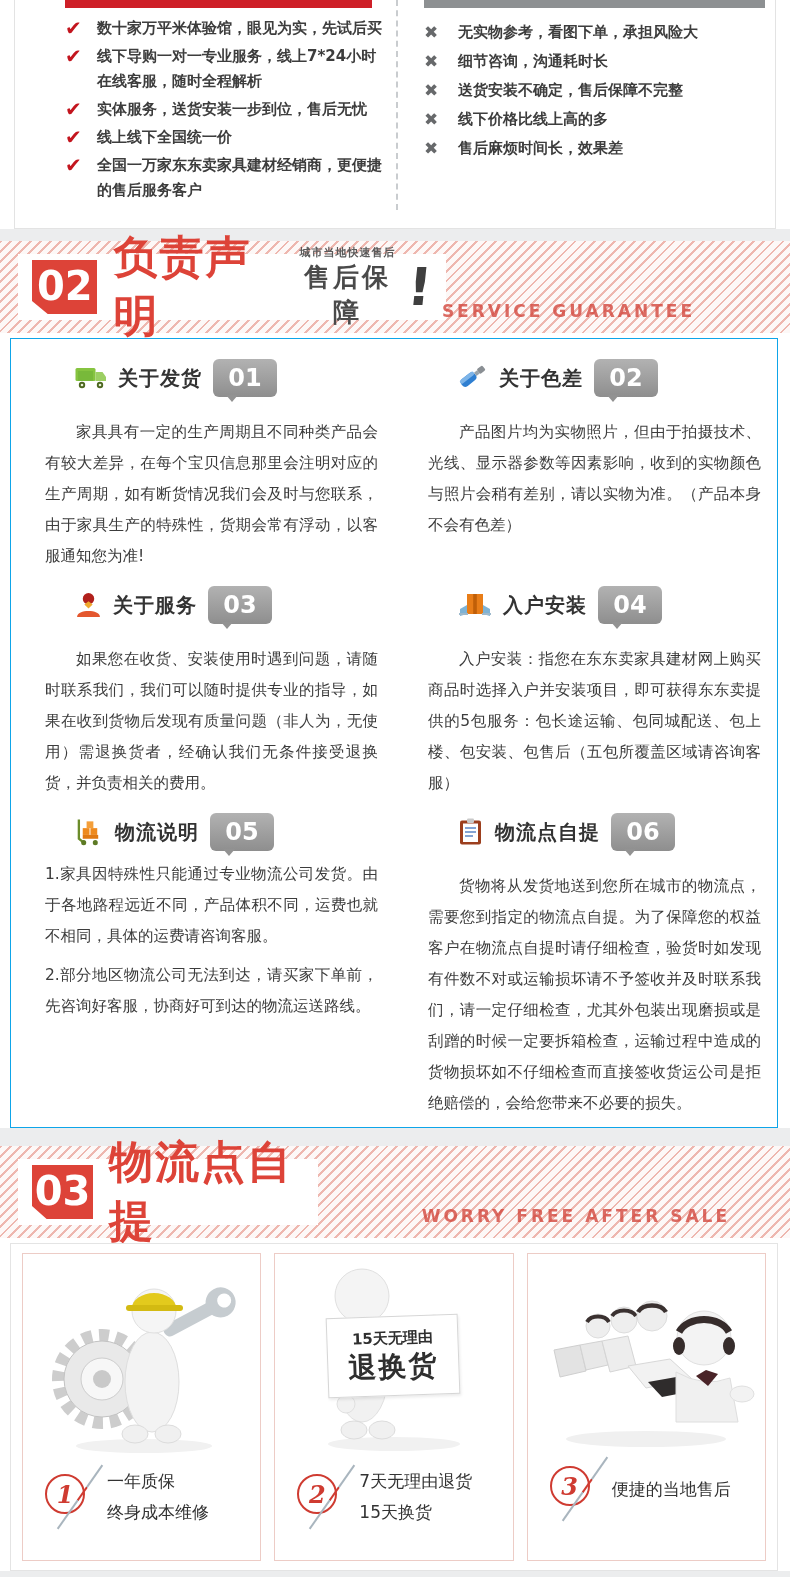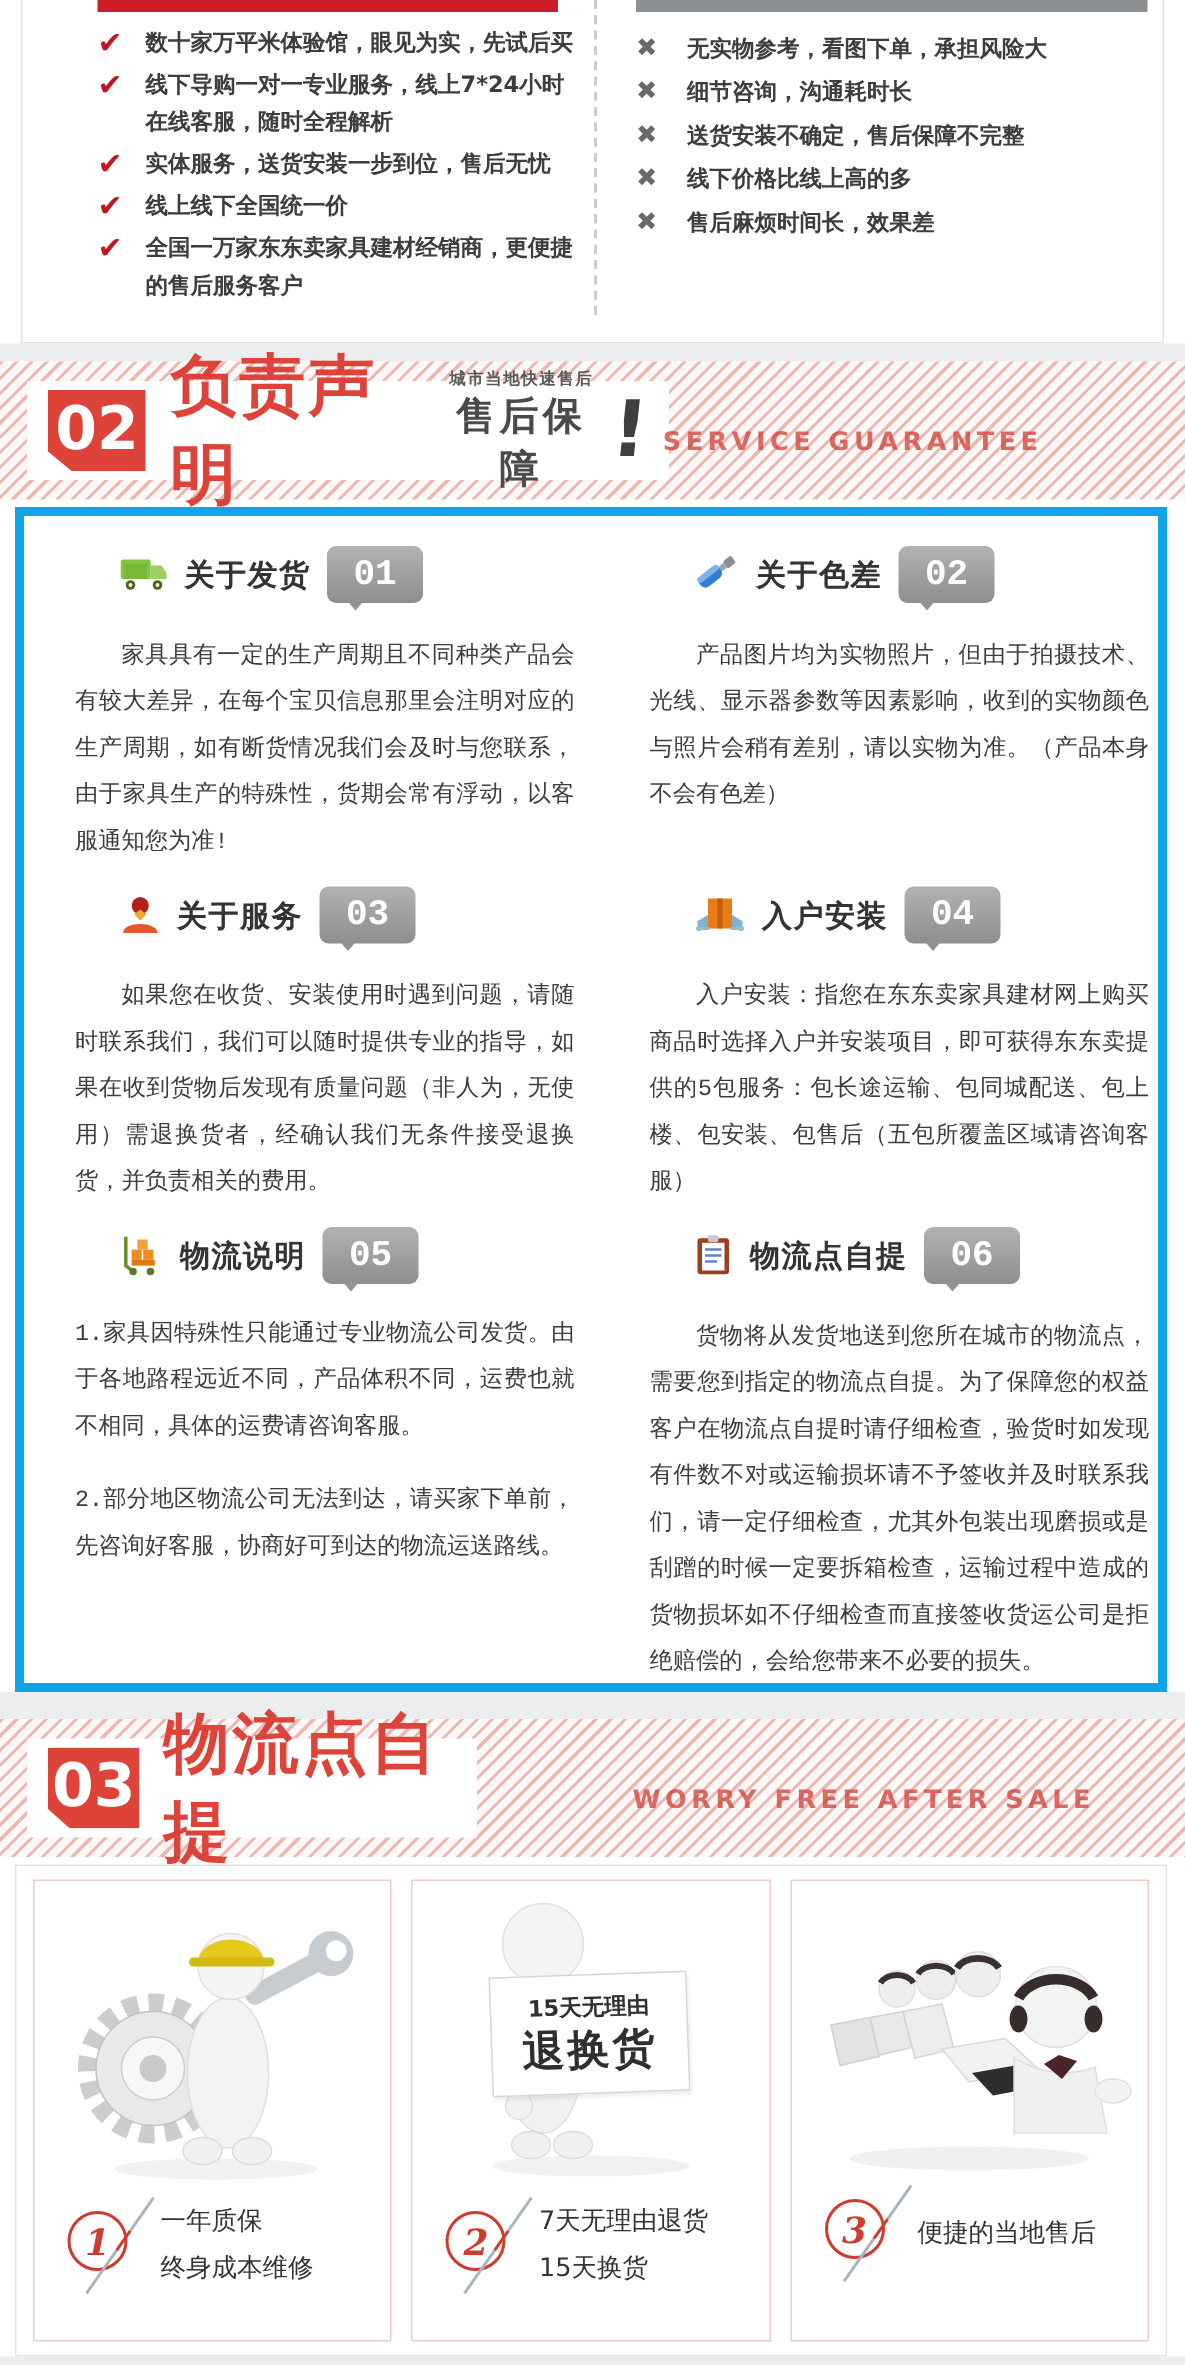--- a/index.html
+++ b/index.html
@@ -29,39 +29,39 @@
   .banner-box { position:absolute; left:18px; top:13px; height:66px; background:#fff;
                 display:flex; align-items:center; padding:0 14px; }
   .num-flag { width:72px; height:54px; background:#dd4338; color:#fff; text-align:center;
               line-height:52px; font-size:40px; font-weight:bold;
               clip-path:polygon(0 0,100% 0,100% 100%,24% 100%,0 76%); }
   .banner-title { margin-left:16px; font-size:44px; font-weight:bold; color:#dd4338; letter-spacing:2px; }
   .banner-sub { margin-left:14px; text-align:center; }
   .sub-small { display:block; font-size:11px; color:#5a5a5a; letter-spacing:1px; font-weight:600;font-family:Liberation Serif, serif; }
   .sub-large { display:block; font-size:26px; color:#4a4a4a; letter-spacing:3px; font-weight:600; }
   .banner-exclaim { margin-left:8px; font-size:52px; font-weight:bold; color:#3f3f3f; transform:skewX(-6deg); }
-  .banner-en { position:absolute; bottom:28px; font-size:17px; font-weight:bold;
+  .banner-en { position:absolute; bottom:12px; font-size:17px; font-weight:bold;
                letter-spacing:3px; color:rgba(210,70,60,.8); }
 
   
   .main-box { position:absolute; left:10px; top:338px; width:768px; height:790px;
-              background:#fff; border:6px solid #0ea5e9; overflow:hidden;font-family:Liberation Mono, monospace; }
+              background:#fff; border:1px solid #0ea5e9; overflow:hidden; }
   .sections { display:grid; grid-template-columns:383px 383px; grid-template-rows:227px 227px 334px; }
   .sec { padding:20px 16px 0 34px; }
   .sec-head { display:flex; align-items:center; gap:11px; margin-left:30px; margin-bottom:6px; }
   .sec-icon { display:inline-flex; }
   .sec-title { font-size:20px; font-weight:bold; color:#333; letter-spacing:1px; }
   .badge { position:relative; width:64px; height:38px; border-radius:6px;
            background:linear-gradient(#b2b2b2,#8e8e8e); color:#fff; font-size:24px; font-weight:bold;
            display:flex; align-items:center; justify-content:center; }
   .badge::after { content:""; position:absolute; left:13px; bottom:-11px;
                   border:6px solid transparent; border-top:7px solid #929292; }
   .sec p { font-size:15.5px; line-height:31px; color:#3c3c3c; text-align:justify; margin-top:20px; }
   .indent { text-indent:2em; }
-  .sec p.np { margin-top:18px; }
+  .sec p.np { margin-top:8px; }
 
   
   .cards { position:absolute; left:10px; top:1243px; width:768px; height:328px;
            background:#fff; border:1px solid #e4e4e4; display:flex; gap:13px; padding:9px 11px; }
   .card { position:relative; flex:1; background:#fff; border:1px solid #edccc6; }
   .card-img { position:relative; height:205px; }
   .card-img svg { display:block; margin:0 auto; }
   .sign { position:absolute; left:52px; top:62px; width:132px; height:80px; background:#fff;
           border:1px solid #d6d6d6; box-shadow:1px 2px 3px rgba(0,0,0,.08);
           transform:rotate(-2deg); text-align:center; padding-top:12px; }

